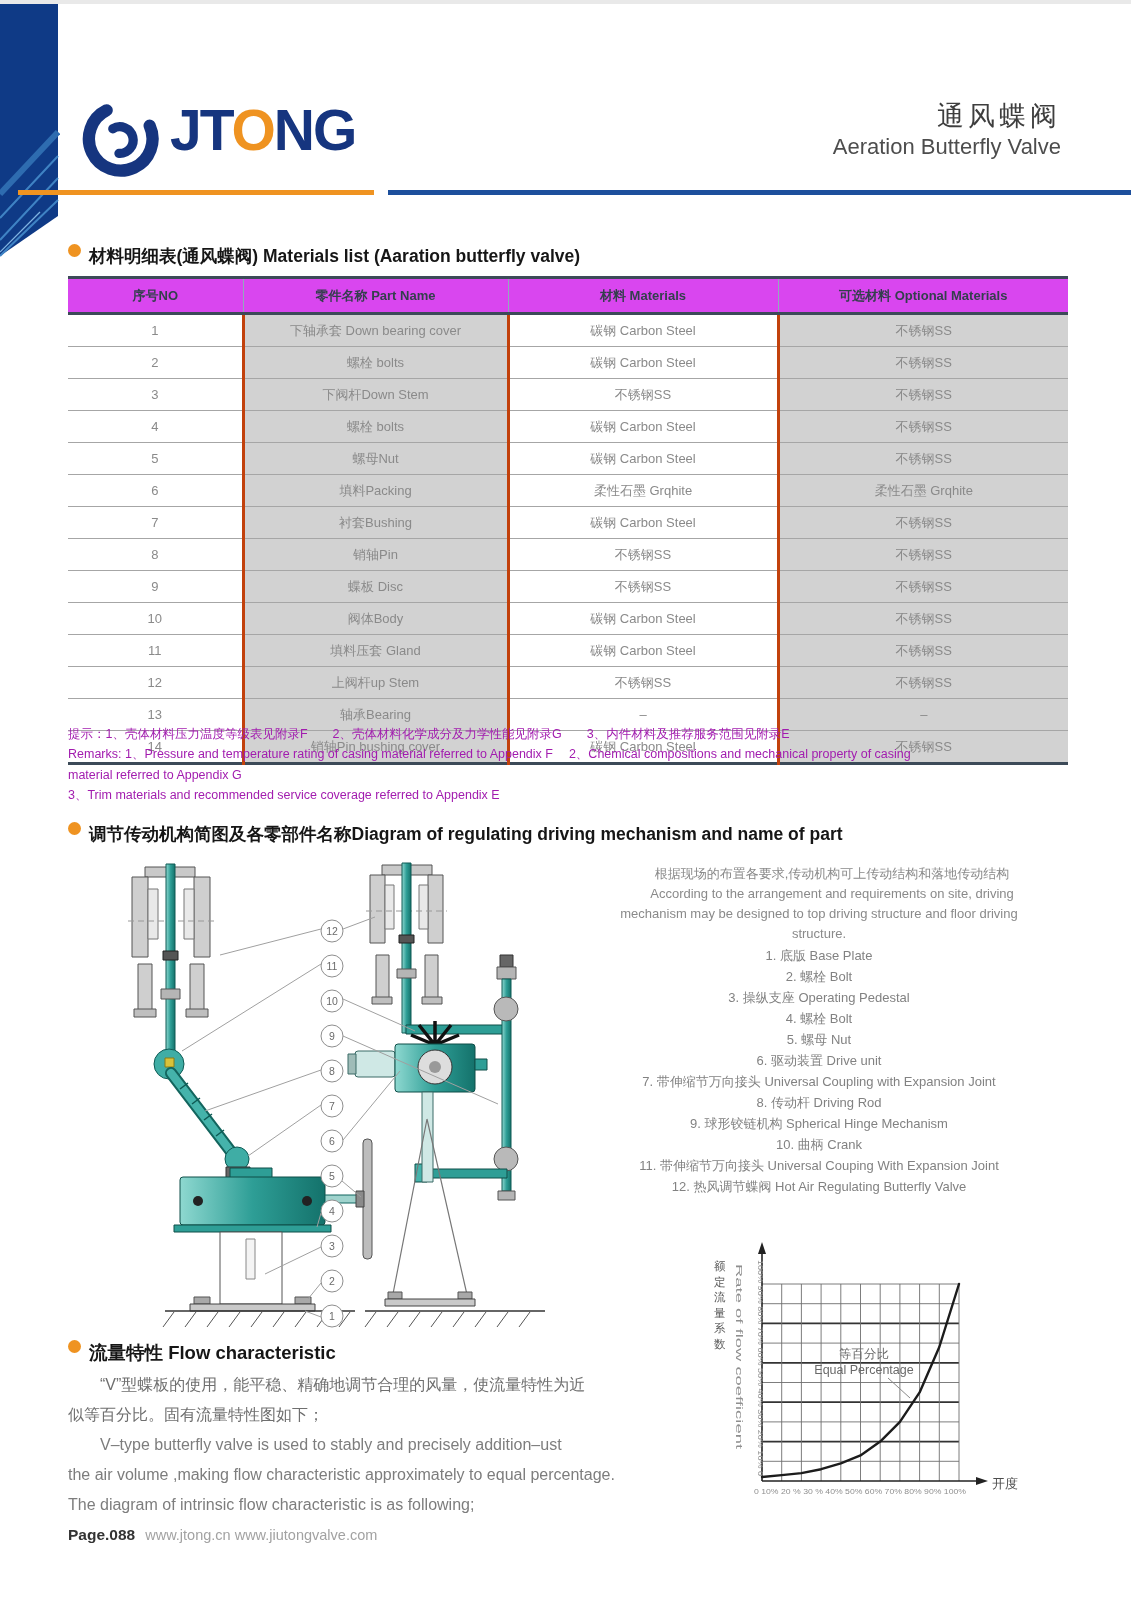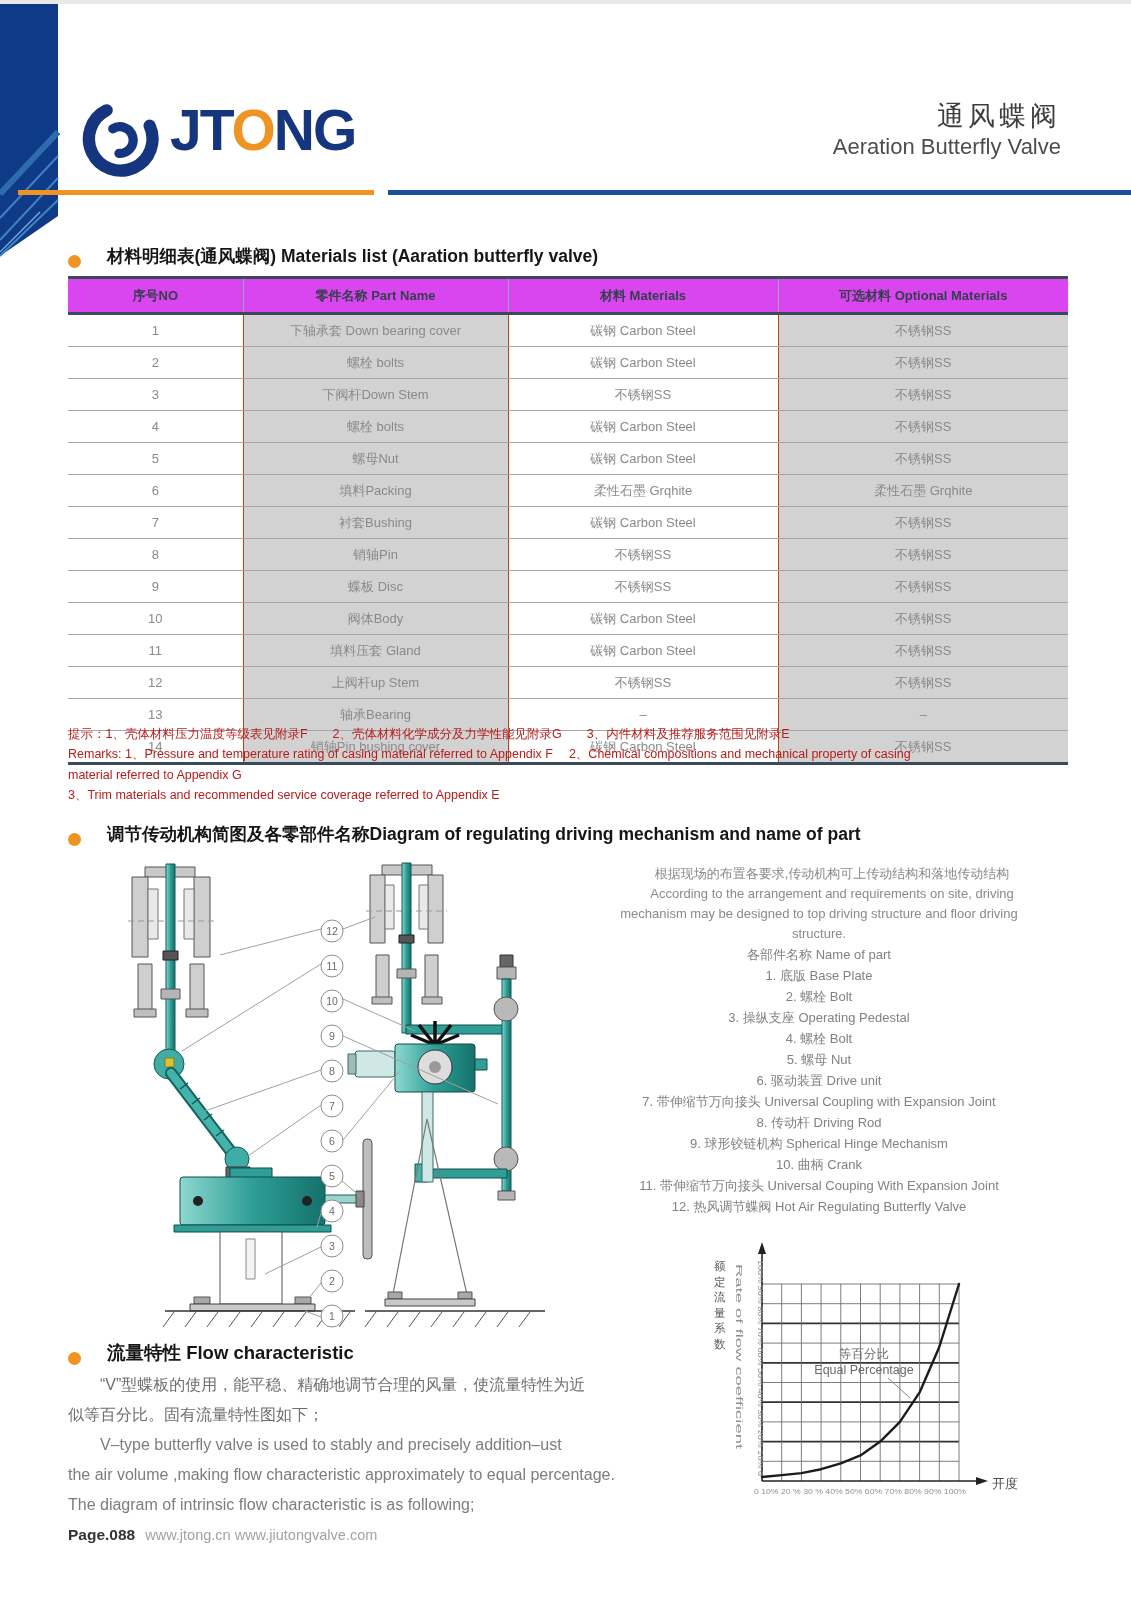--- a/index.html
+++ b/index.html
@@ -10,38 +10,38 @@
   
   .logo-text{position:absolute;left:170px;top:98px;font-size:57px;font-weight:bold;
              letter-spacing:-2px;color:#16357f;line-height:1;}
   .logo-text .o{color:#ef9321;}
   .title-zh{position:absolute;right:70px;top:94px;font-size:27px;color:#3e3e3e;letter-spacing:4px;}
   .title-en{position:absolute;right:70px;top:130px;font-size:22px;color:#4d4d4d;}
   .divider-orange{position:absolute;left:18px;top:186px;width:356px;height:5px;background:#ef9321;}
   .divider-blue{position:absolute;left:388px;top:186px;width:743px;height:5px;background:#1d4f9c;}
 
   
-  .sec-title{position:absolute;display:flex;align-items:flex-end;gap:26px;
+  .sec-title{position:absolute;display:flex;align-items:flex-start;gap:8px;
              font-size:17.5px;font-weight:bold;color:#161616;}
   .bullet{width:13px;height:13px;border-radius:50%;background:#ef9321;flex:0 0 auto;}
 
   
   .mat-table{position:absolute;left:68px;top:272px;width:1000px;border-collapse:collapse;
              font-size:13px;border-top:3px solid #3c4a58;border-bottom:3px solid #3c4a58;}
   .mat-table th{background:#d946ef;color:#333f4c;font-weight:bold;height:31px;
                 border-bottom:3px solid #3c4a58;border-left:1px solid #93a9bc;}
   .mat-table th:first-child{border-left:none;}
   .mat-table td{height:29px;text-align:center;color:#8a8a8a;
-                border-bottom:1px solid #a6a6a6;border-left:1px solid #c2410c;}
+                border-bottom:1px solid #a6a6a6;border-left:3px solid #c2410c;}
   .mat-table td:first-child{border-left:none;}
   .mat-table tr:last-child td{border-bottom:none;}
   .mat-table td.c1,.mat-table td.c3{background:#d2d2d2;}
 
   .remarks{position:absolute;left:68px;top:720px;width:1005px;font-size:12.5px;
-           color:#b91c1c;line-height:1.62;}
+           color:#a21caf;line-height:1.62;}
 
   
   .diagram-text{position:absolute;left:598px;top:860px;width:442px;font-size:13px;
                 color:#8a8a8a;line-height:1.55;text-align:center;}
   .diagram-text p{margin:0;}
   .indent{text-indent:2em;}
   .parts-title{margin-top:16px;color:#828282;}
   .parts-list div{line-height:1.62;color:#828282;}
 
   
@@ -346,21 +346,20 @@
       <g>
           <circle cx="262" cy="457" r="11" fill="#fff" stroke="#8e8e8e"></circle>
           <text x="262" y="461">1</text>
         </g>
     </g>
   </svg>
 
   <div class="diagram-text">
     <p class="indent">根据现场的布置各要求,传动机构可上传动结构和落地传动结构</p>
     <p class="indent">According to the arrangement and requirements on site, driving mechanism may be designed to top driving structure and floor driving structure.</p>
-    <p class="parts-title">各部件名称 Name of part</p>
     <div class="parts-list">
         <div>1. 底版 Base Plate</div>
         <div>2. 螺栓 Bolt</div>
         <div>3. 操纵支座 Operating Pedestal</div>
         <div>4. 螺栓 Bolt</div>
         <div>5. 螺母 Nut</div>
         <div>6. 驱动装置 Drive unit</div>
         <div>7. 带伸缩节万向接头 Universal Coupling with Expansion Joint</div>
         <div>8. 传动杆 Driving Rod</div>
         <div>9. 球形铰链机构 Spherical Hinge Mechanism</div>

